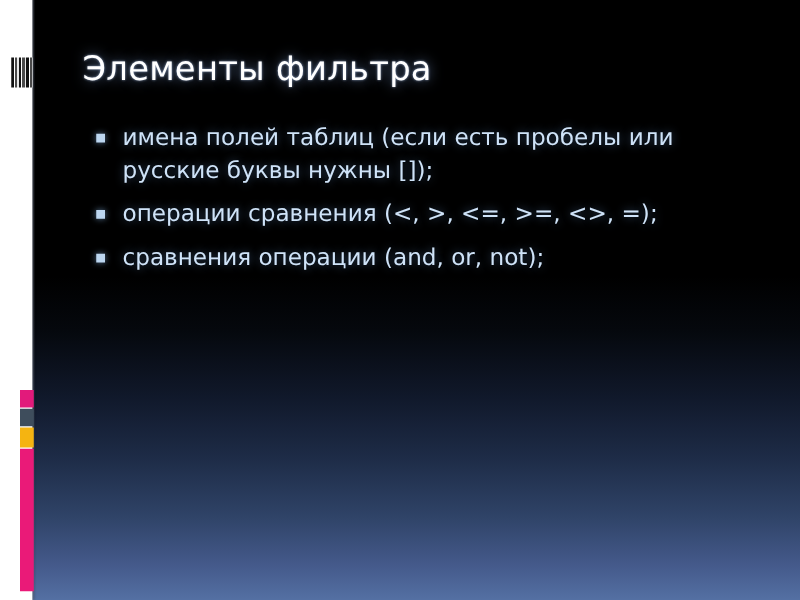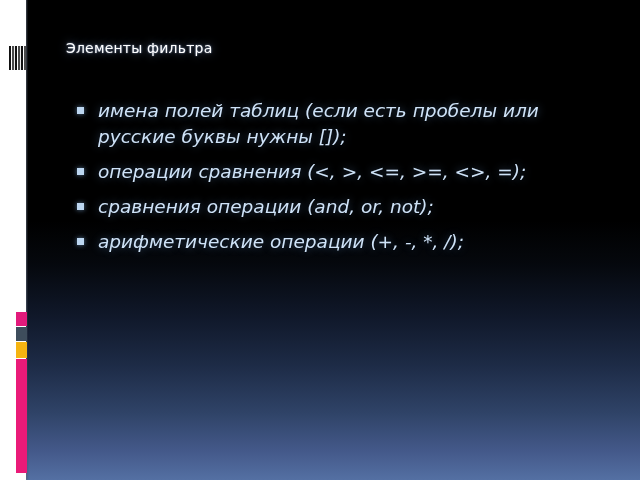--- a/index.html
+++ b/index.html
@@ -85,38 +85,37 @@
     top: 0;
     width: 612px;
     height: 480px;
   }
 
   .slide-title {
     position: absolute;
     left: 38px;
     top: 40px;
     width: 540px;
-    font-size: 14px;
+    font-size: 27px;
     font-weight: 400;
     letter-spacing: 0.2px;
     color: #ffffff;
     text-shadow: 0 0 10px rgba(150,190,255,0.55),
                  0 0 2px rgba(200,220,255,0.7);
     white-space: nowrap;
   }
 
   .bullets {
     position: absolute;
     left: 44px;
     top: 98px;
     width: 560px;
     list-style: none;
     margin: 0;
     padding: 0;
-    font-style: italic;
   }
 
   .bullet {
     position: relative;
     padding-left: 26px;
     margin-bottom: 9px;
     font-size: 18.5px;
     line-height: 26px;
     color: #cfe3f8;
     text-shadow: 0 0 8px rgba(120,170,235,0.45);
@@ -166,21 +165,17 @@
       <li class="bullet">
         <span class="marker"></span>
         <span class="btext">операции сравнения (&lt;, &gt;, &lt;=, &gt;=, &lt;&gt;, =);</span>
       </li>
 
       <li class="bullet">
         <span class="marker"></span>
         <span class="btext">сравнения операции (and, or, not);</span>
       </li>
 
-      <li class="bullet">
-        <span class="marker"></span>
-        <span class="btext">арифметические операции (+, -, *, /);</span>
-      </li>
 
 
     </ul>
   </div>
 </div>
 
 </body></html>

